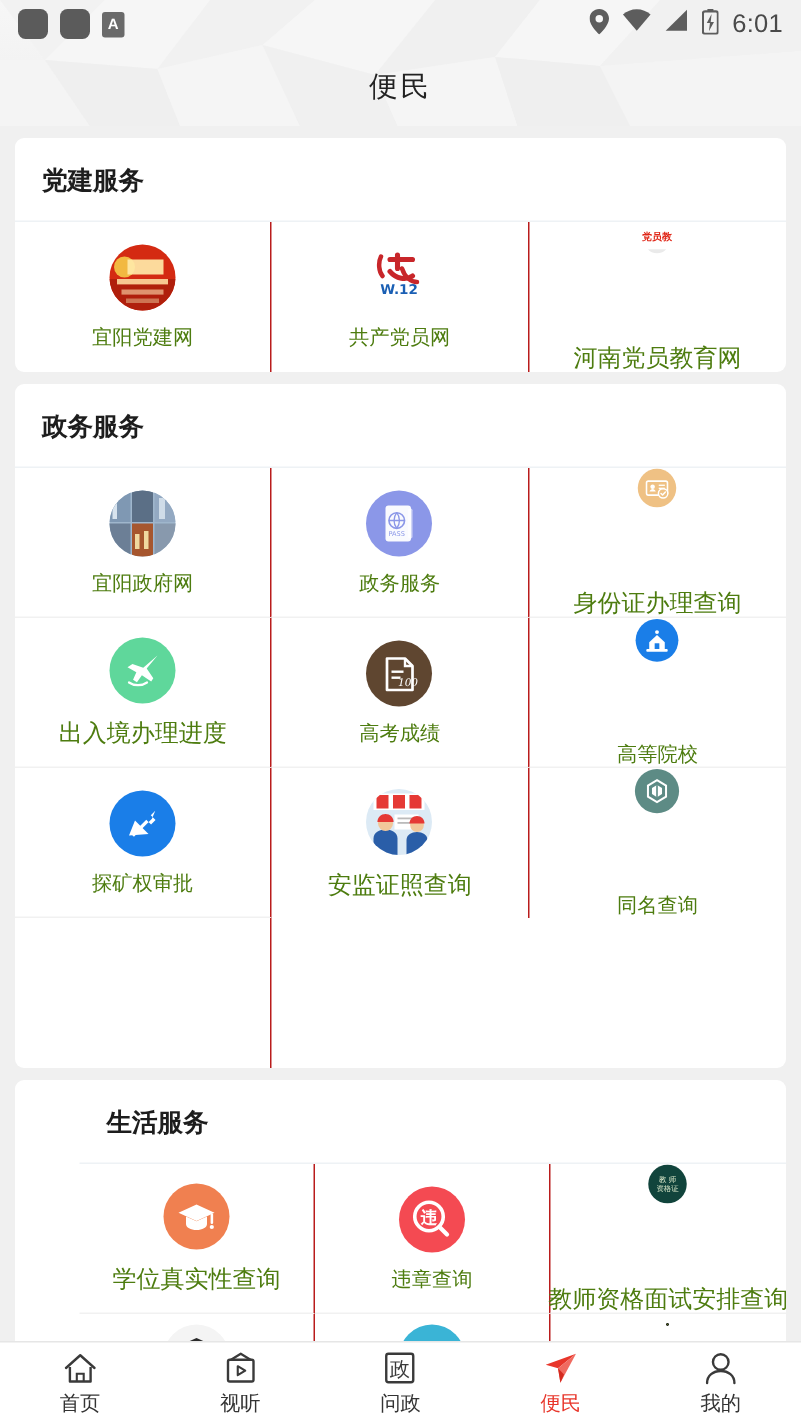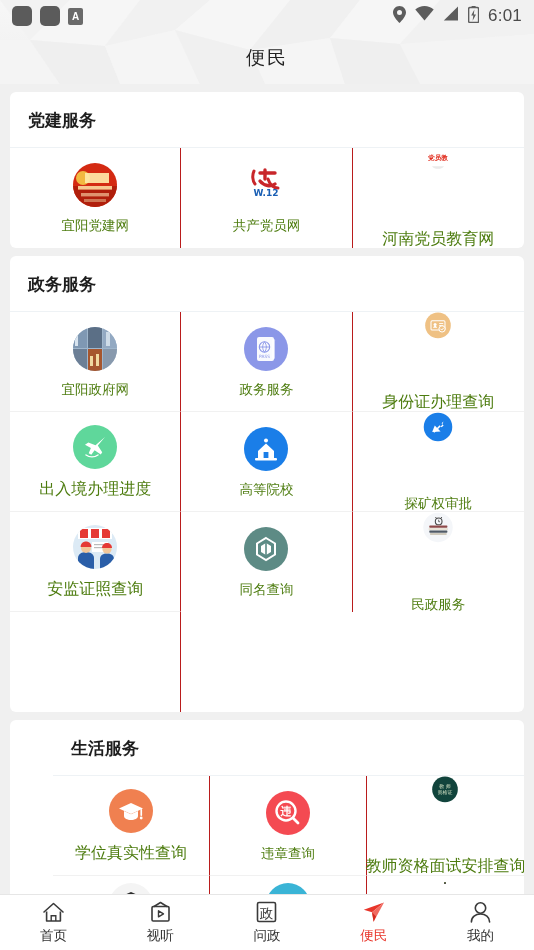--- a/index.html
+++ b/index.html
@@ -269,20 +269,31 @@
 
       <div class="cell">
         <svg class="cell-ico" viewBox="0 0 46 46">
           <circle cx="23" cy="23" r="22" fill="#5fd79b"></circle>
           <path d="M33 13l-9.5 8.2-7.2-2.6-3.3 2.2 5.9 3.3-2.2 5.1 2.6 1.6 3.3-4.6 6.2 4.2 1.4-2.2-4.4-6.6z" fill="#ffffff"></path>
           <path d="M14 31c3.5 2.4 8.5 2.4 12 0" stroke="#ffffff" stroke-width="1.5" fill="none" stroke-linecap="round"></path>
         </svg>
         <span class="cell-label sm">出入境办理进度</span>
       </div>
 
+      <div class="cell">
+        <svg class="cell-ico" viewBox="0 0 46 46">
+          <circle cx="23" cy="23" r="22" fill="#5f4630"></circle>
+          <path d="M15 13h12l5 5v16H15z" fill="none" stroke="#ffffff" stroke-width="1.8" stroke-linejoin="round"></path>
+          <path d="M27 13v5h5" fill="none" stroke="#ffffff" stroke-width="1.6"></path>
+          <rect x="18" y="21" width="8" height="1.6" fill="#ffffff"></rect>
+          <rect x="18" y="25" width="6" height="1.6" fill="#ffffff"></rect>
+          <text x="29" y="31" font-size="7" fill="#ffffff" text-anchor="middle" font-family="DejaVu Serif, serif" font-style="italic">100</text>
+        </svg>
+        <span class="cell-label">高考成绩</span>
+      </div>
 
       <div class="cell">
         <svg class="cell-ico" viewBox="0 0 46 46">
           <circle cx="23" cy="23" r="22" fill="#1a7ee8"></circle>
           <circle cx="23" cy="14.5" r="2" fill="#ffffff"></circle>
           <path d="M23 17.5l-8 7.5v7h16v-7z" fill="#ffffff"></path>
           <rect x="20.6" y="26" width="4.8" height="6" fill="#1a7ee8"></rect>
           <rect x="12" y="32" width="22" height="2.6" rx="1" fill="#ffffff"></rect>
         </svg>
         <span class="cell-label">高等院校</span>
@@ -327,33 +338,20 @@
       <div class="cell">
         <svg class="cell-ico" viewBox="0 0 46 46">
           <circle cx="23" cy="23" r="22" fill="#5d8b85"></circle>
           <path d="M23 12l9 5.5v11L23 34l-9-5.5v-11z" fill="none" stroke="#ffffff" stroke-width="2"></path>
           <path d="M23 17l5 3v6l-5 3-5-3v-6z" fill="#ffffff"></path>
           <rect x="22.2" y="17" width="1.6" height="12" fill="#5d8b85"></rect>
         </svg>
         <span class="cell-label">同名查询</span>
       </div>
 
-      <div class="cell">
-        <svg class="cell-ico" viewBox="0 0 46 46">
-          <circle cx="23" cy="23" r="22" fill="#f4f6f9"></circle>
-          <circle cx="24" cy="14" r="5" fill="none" stroke="#4a4a4a" stroke-width="1.6"></circle>
-          <path d="M21 9.5l-1.6-1.6M27 9.5l1.6-1.6" stroke="#4a4a4a" stroke-width="1.4" stroke-linecap="round"></path>
-          <path d="M24 11.5v3h2" stroke="#4a4a4a" stroke-width="1.2" fill="none"></path>
-          <rect x="10" y="20" width="27" height="3.4" rx="1" fill="#8e4a4a"></rect>
-          <rect x="9" y="24" width="29" height="3.2" rx="1" fill="#e8e2d6"></rect>
-          <rect x="10" y="27.6" width="27" height="3.2" rx="1" fill="#4f5a66"></rect>
-          <rect x="11" y="31.2" width="25" height="3" rx="1" fill="#cfcabd"></rect>
-        </svg>
-        <span class="cell-label">民政服务</span>
-      </div>
 
       <div class="cell empty">
         <span class="cell-label"></span>
       </div>
 
     </div>
   </div>
 
   <div class="card clipped">
     <div class="card-title">生活服务</div>

